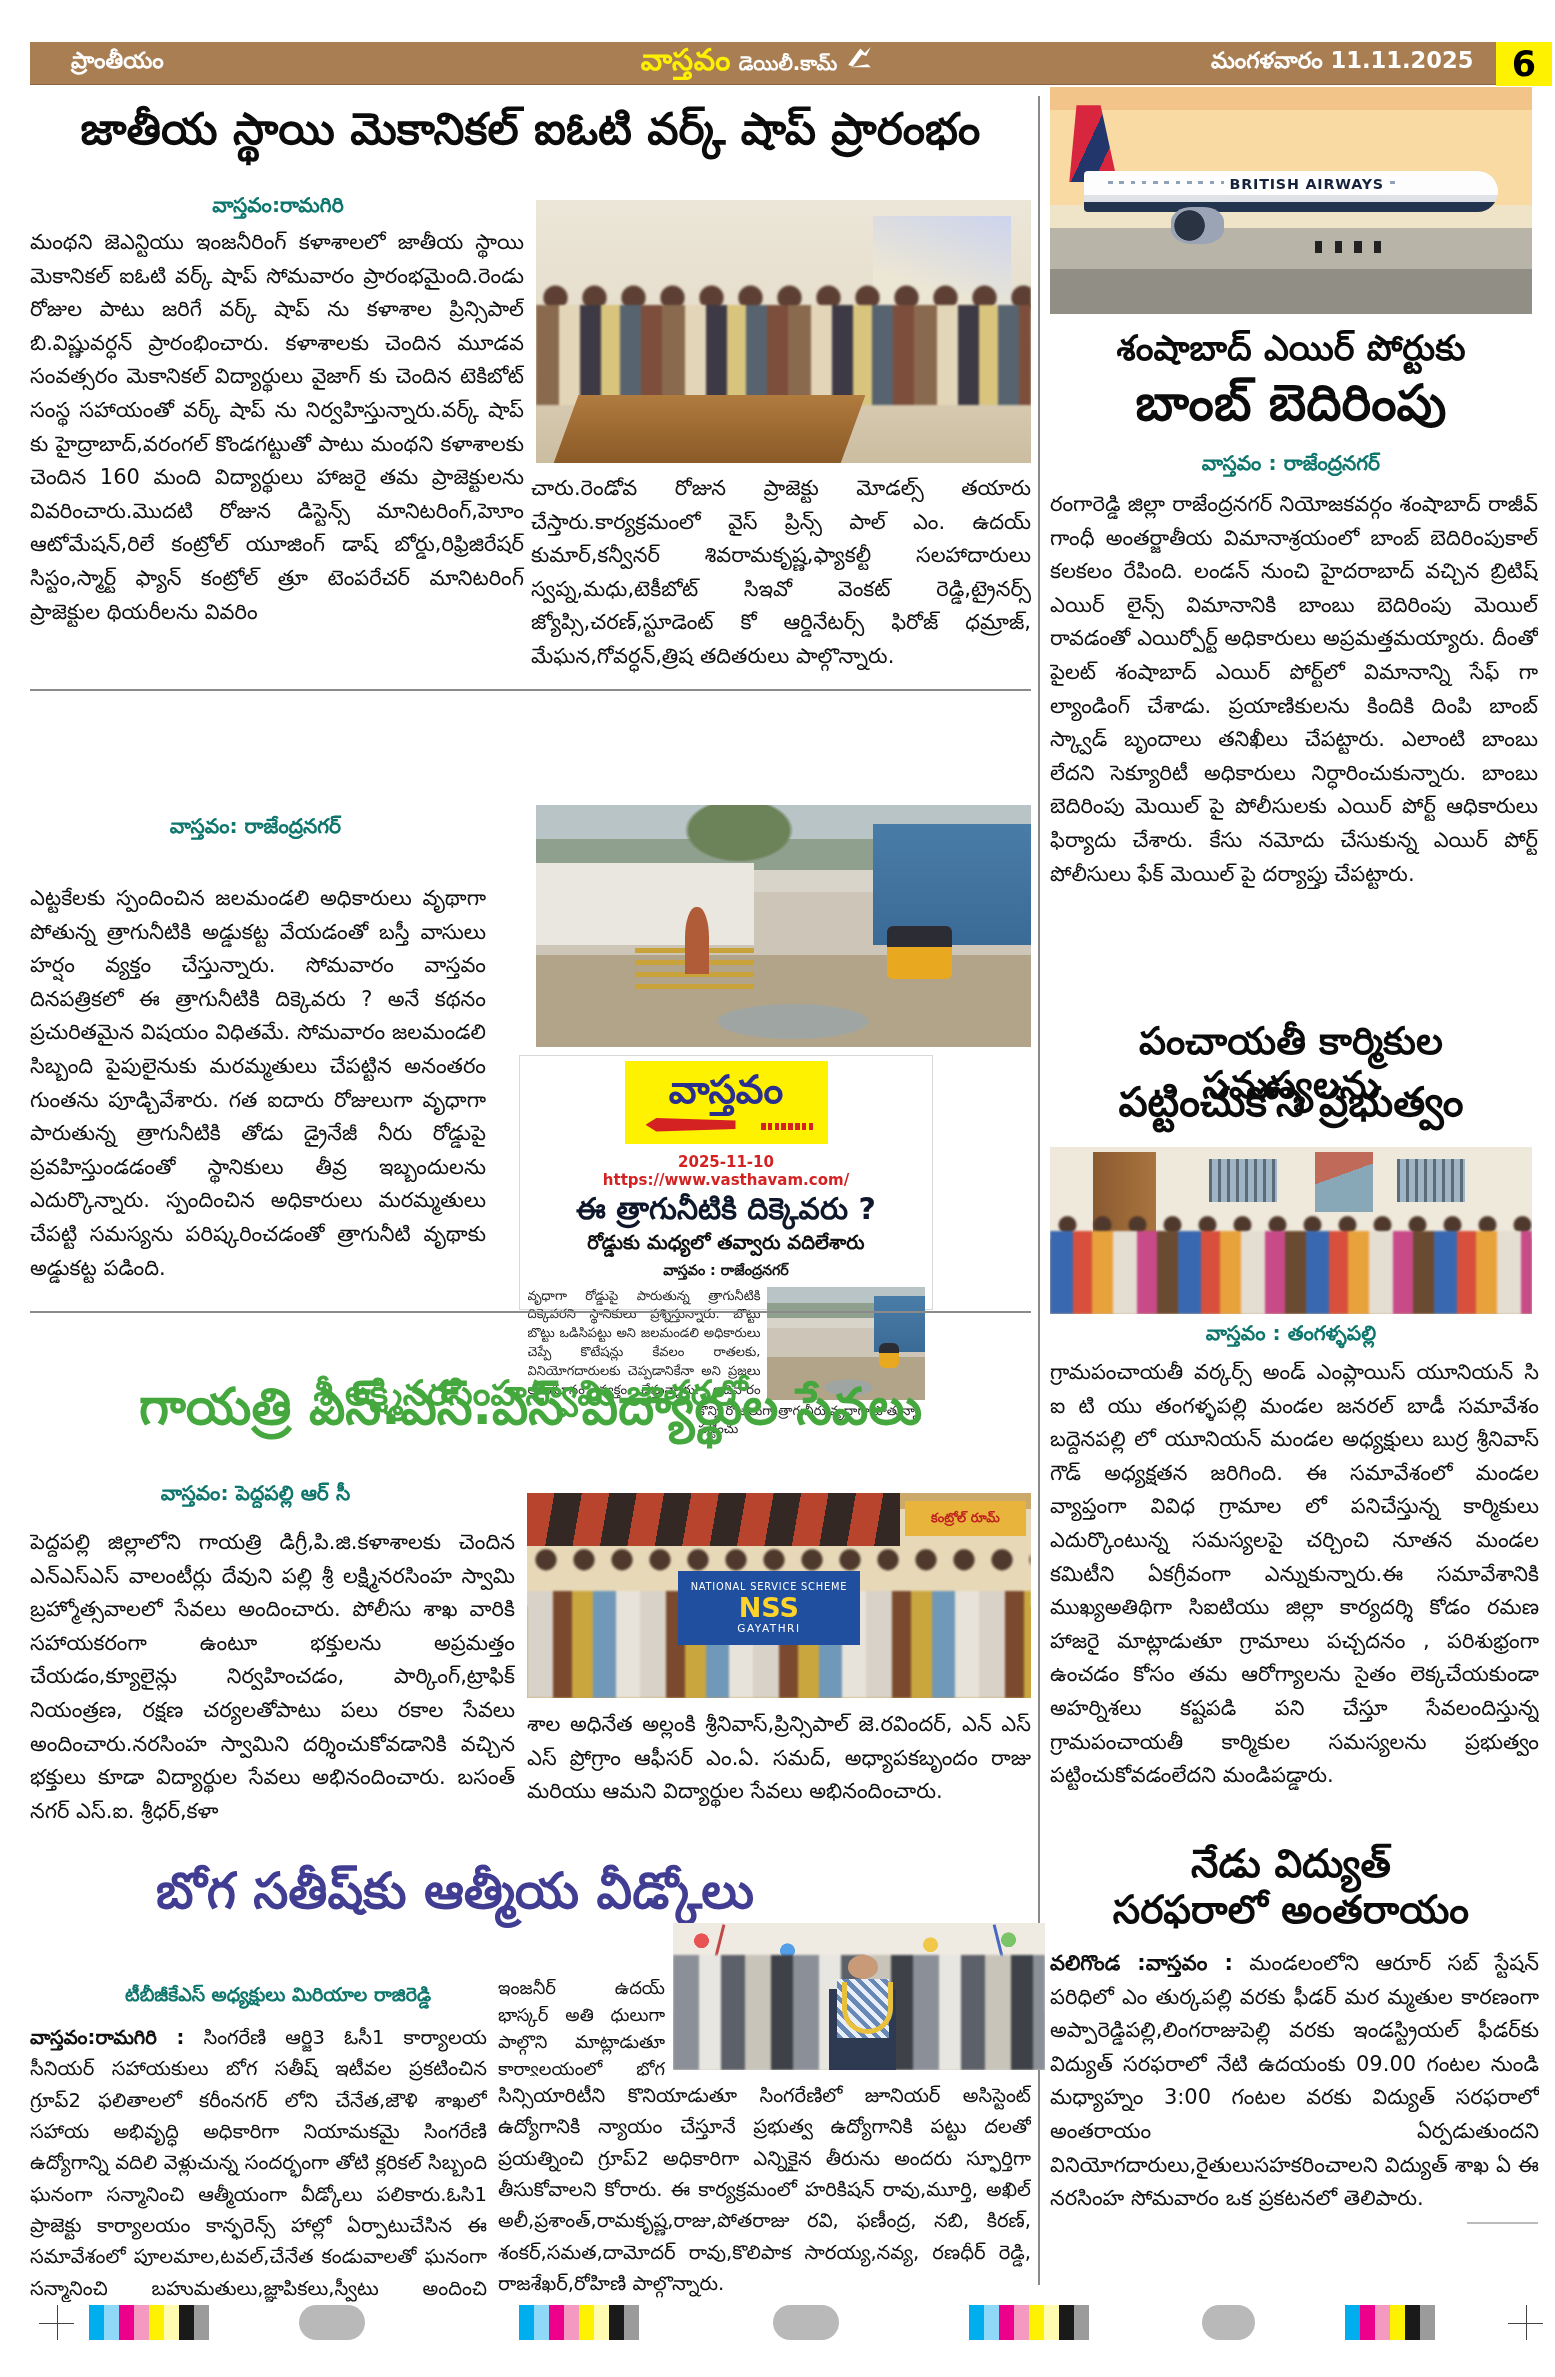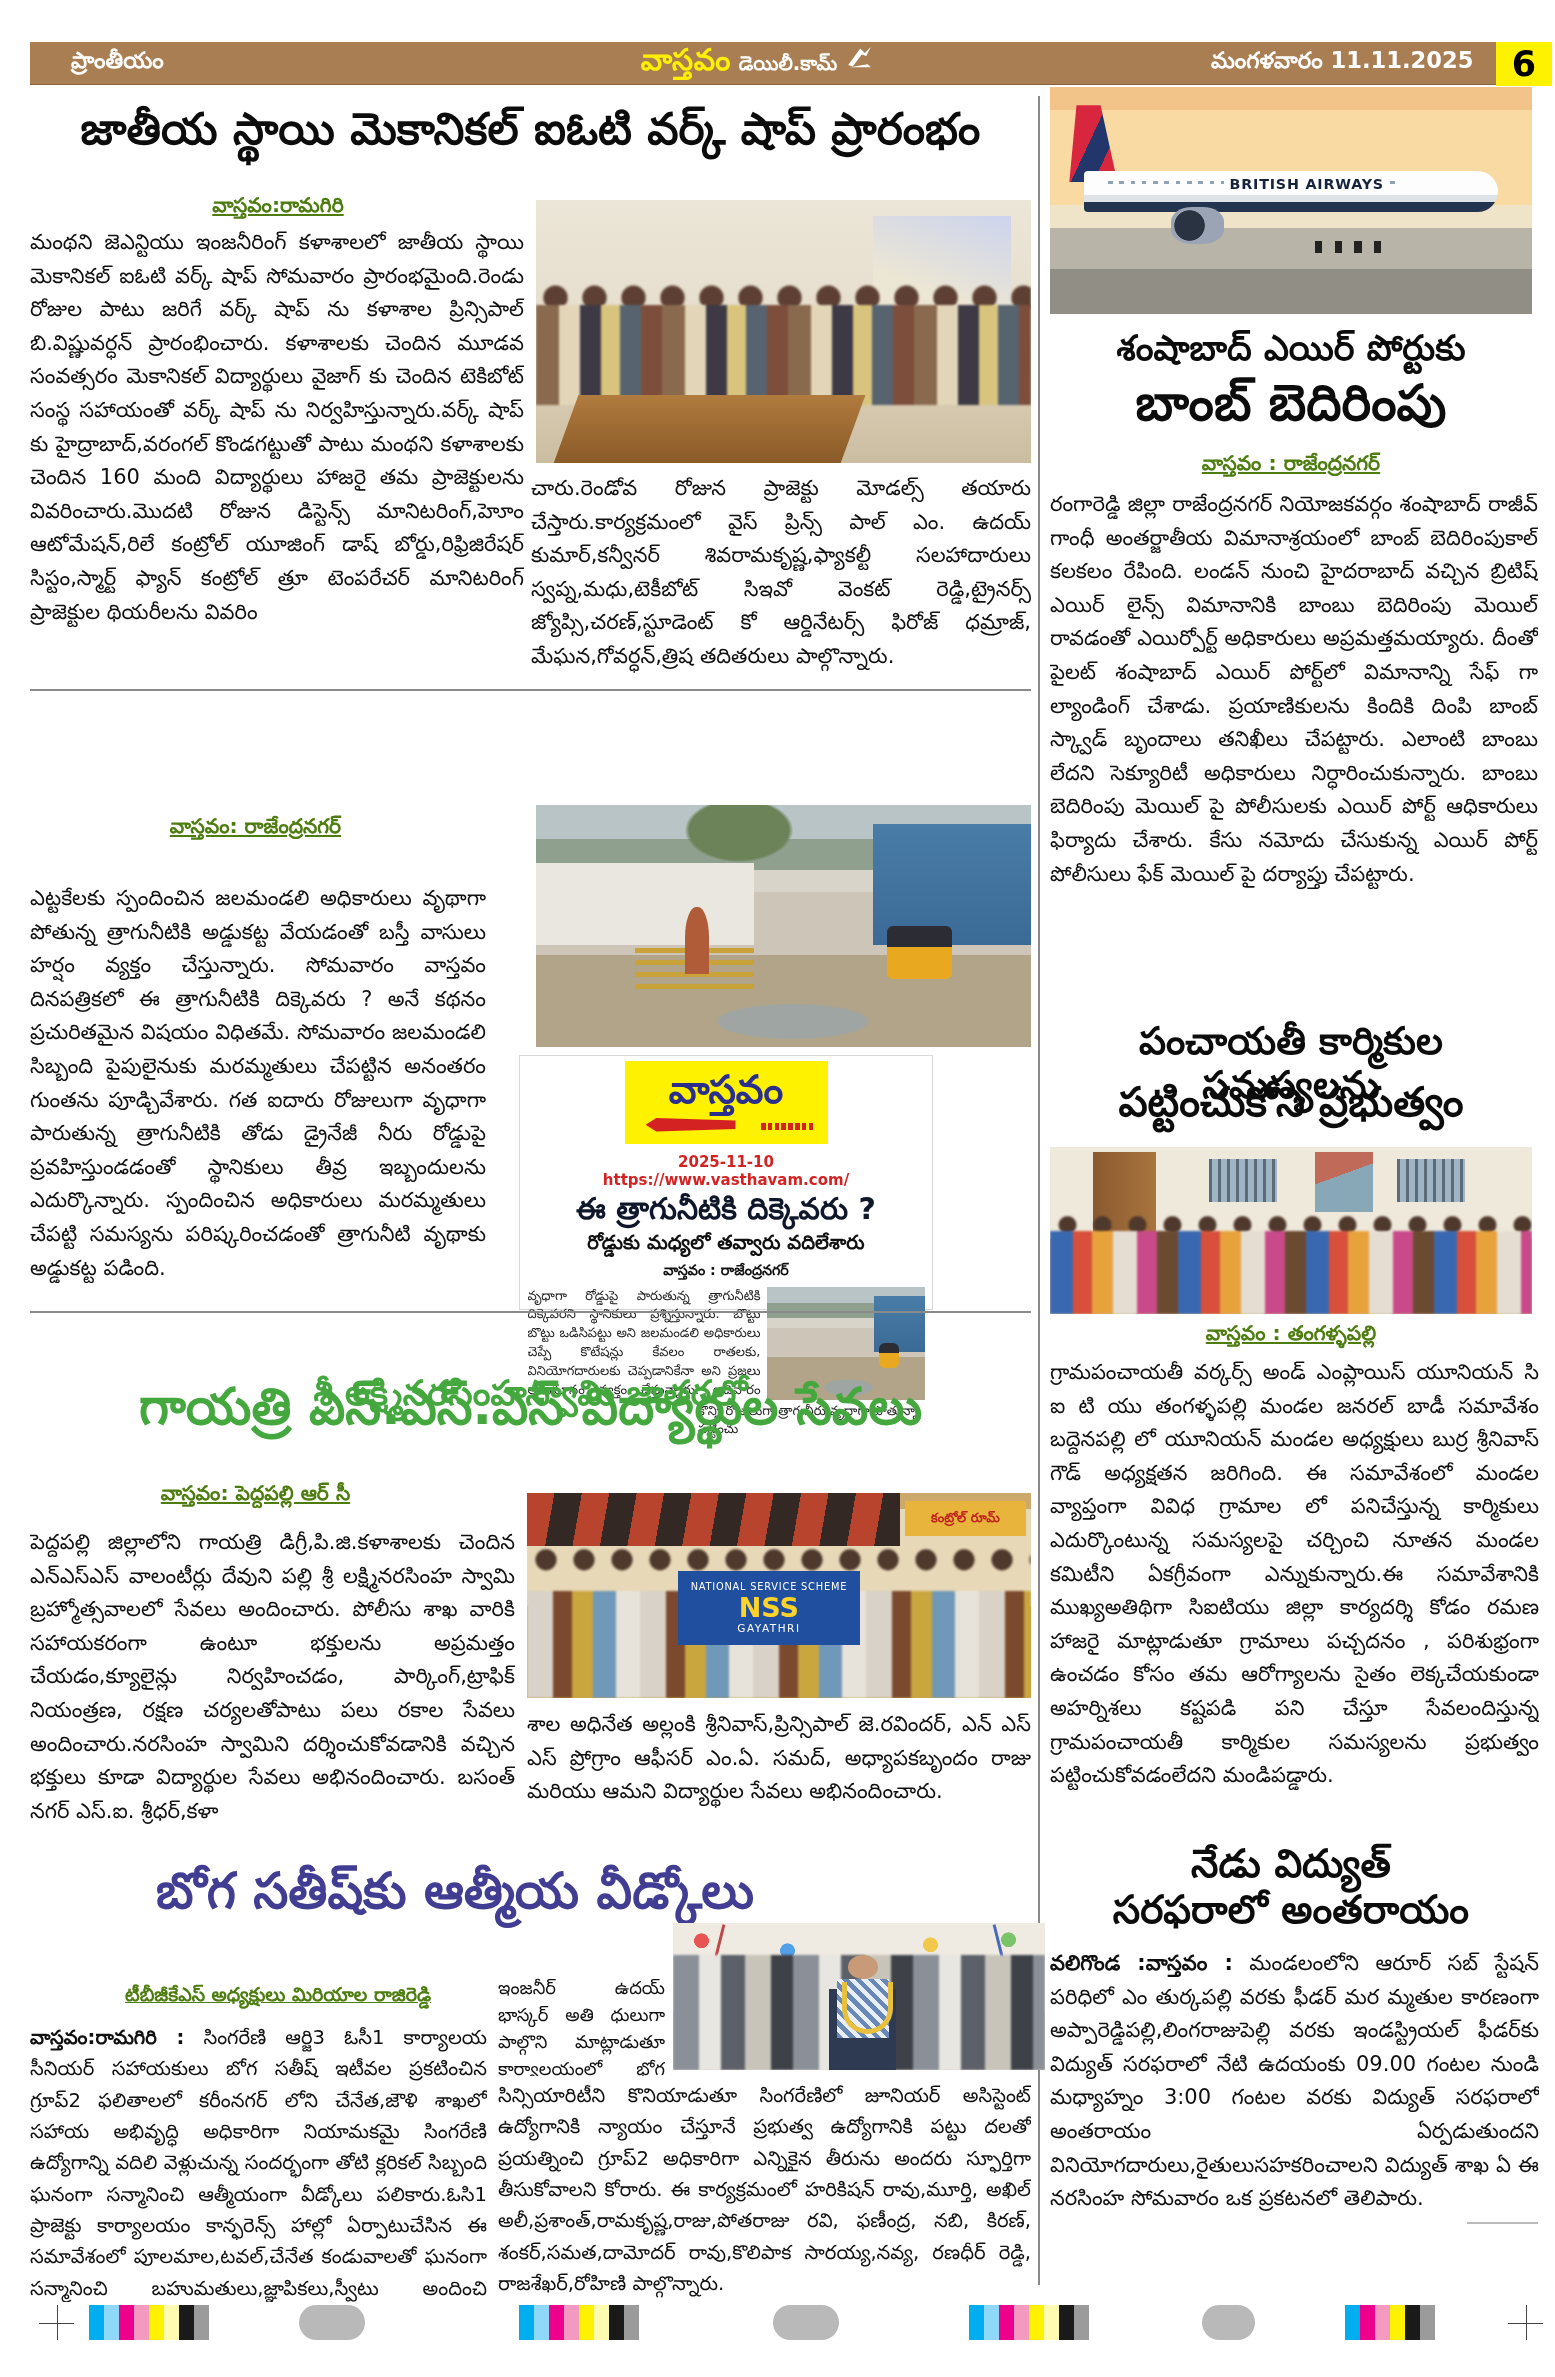--- a/index.html
+++ b/index.html
@@ -14,21 +14,21 @@
   #masthead .brand{color:#ffef00;font-size:30px;font-weight:800;letter-spacing:0.8px;}
   #masthead .suffix{color:#fff;font-size:19.6px;font-weight:bold;}
   #masthead .date{color:#fff;font-size:22.6px;font-weight:bold;width:354px;text-align:right;padding-right:22.6px;}
   #pagenum{position:absolute;left:1496px;top:42px;width:56px;height:44px;background:#fff200;
            display:flex;align-items:center;justify-content:center;font-size:35px;font-weight:800;color:#000;}
   
   .vrule{position:absolute;width:1.5px;background:#8a8a8a;}
   .hrule{position:absolute;height:1.5px;background:#8a8a8a;}
   
   .bodytxt{font-size:21px;line-height:1.6;text-align:justify;color:#101010;overflow:hidden;}
-  .byline{font-weight:bold;font-size:20.3px;text-align:center;color:#4d7c0f;text-decoration:underline;}
+  .byline{font-weight:bold;font-size:20.3px;text-align:center;color:#0f766e;}
   .hl{font-weight:800;text-align:center;color:#0c0c0c;line-height:1.15;}
   .lead{font-weight:bold;}
   
   .ph{position:absolute;overflow:hidden;background:#ccc;}
   .ph>div{position:absolute;}
   .crowd{filter:blur(1.1px);}
   
   .ph-class{background:linear-gradient(180deg,#ece6d8 0%,#e6decd 45%,#d8ccb4 72%,#cbbda0 100%);}
   .ph-class .screen{right:4%;top:6%;width:28%;height:38%;background:linear-gradient(200deg,#ccd4ee,#ece6d4 70%);}
   .ph-class .heads{left:0;right:0;top:30%;height:13%;background:radial-gradient(circle at 50% 55%,#5d4033 42%,rgba(0,0,0,0) 48%);background-size:39px 100%;background-repeat:repeat-x;}

